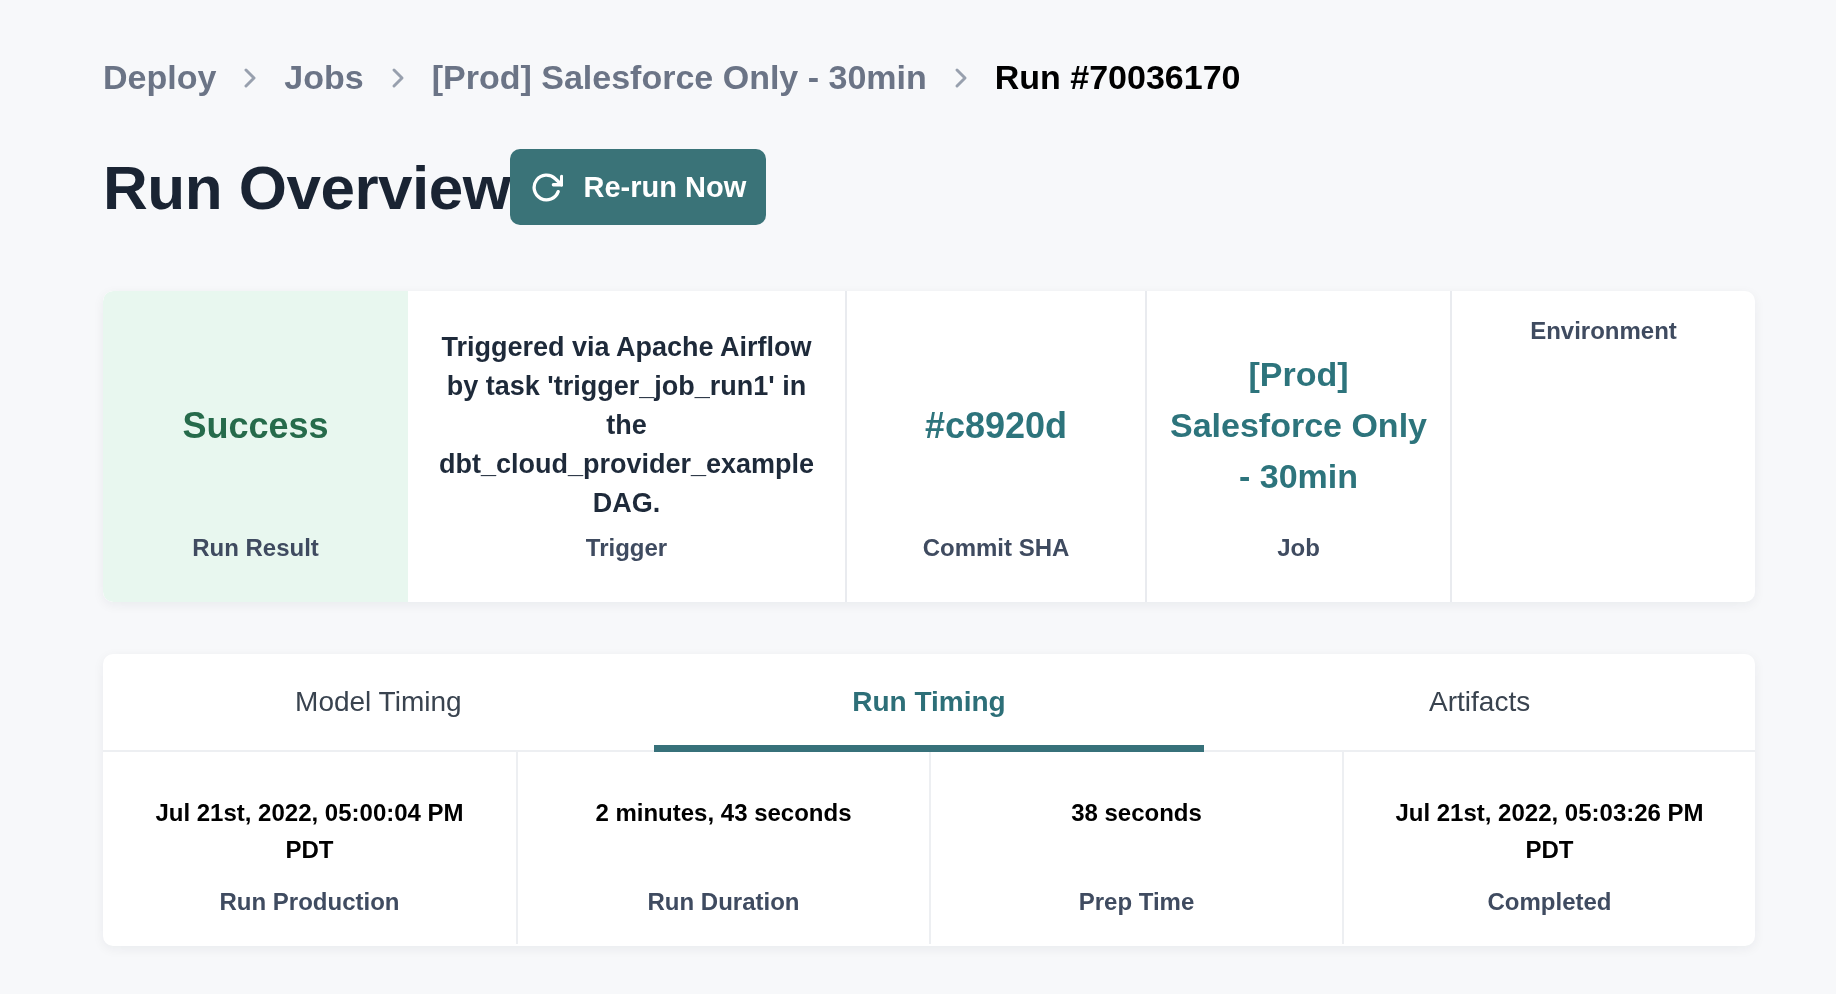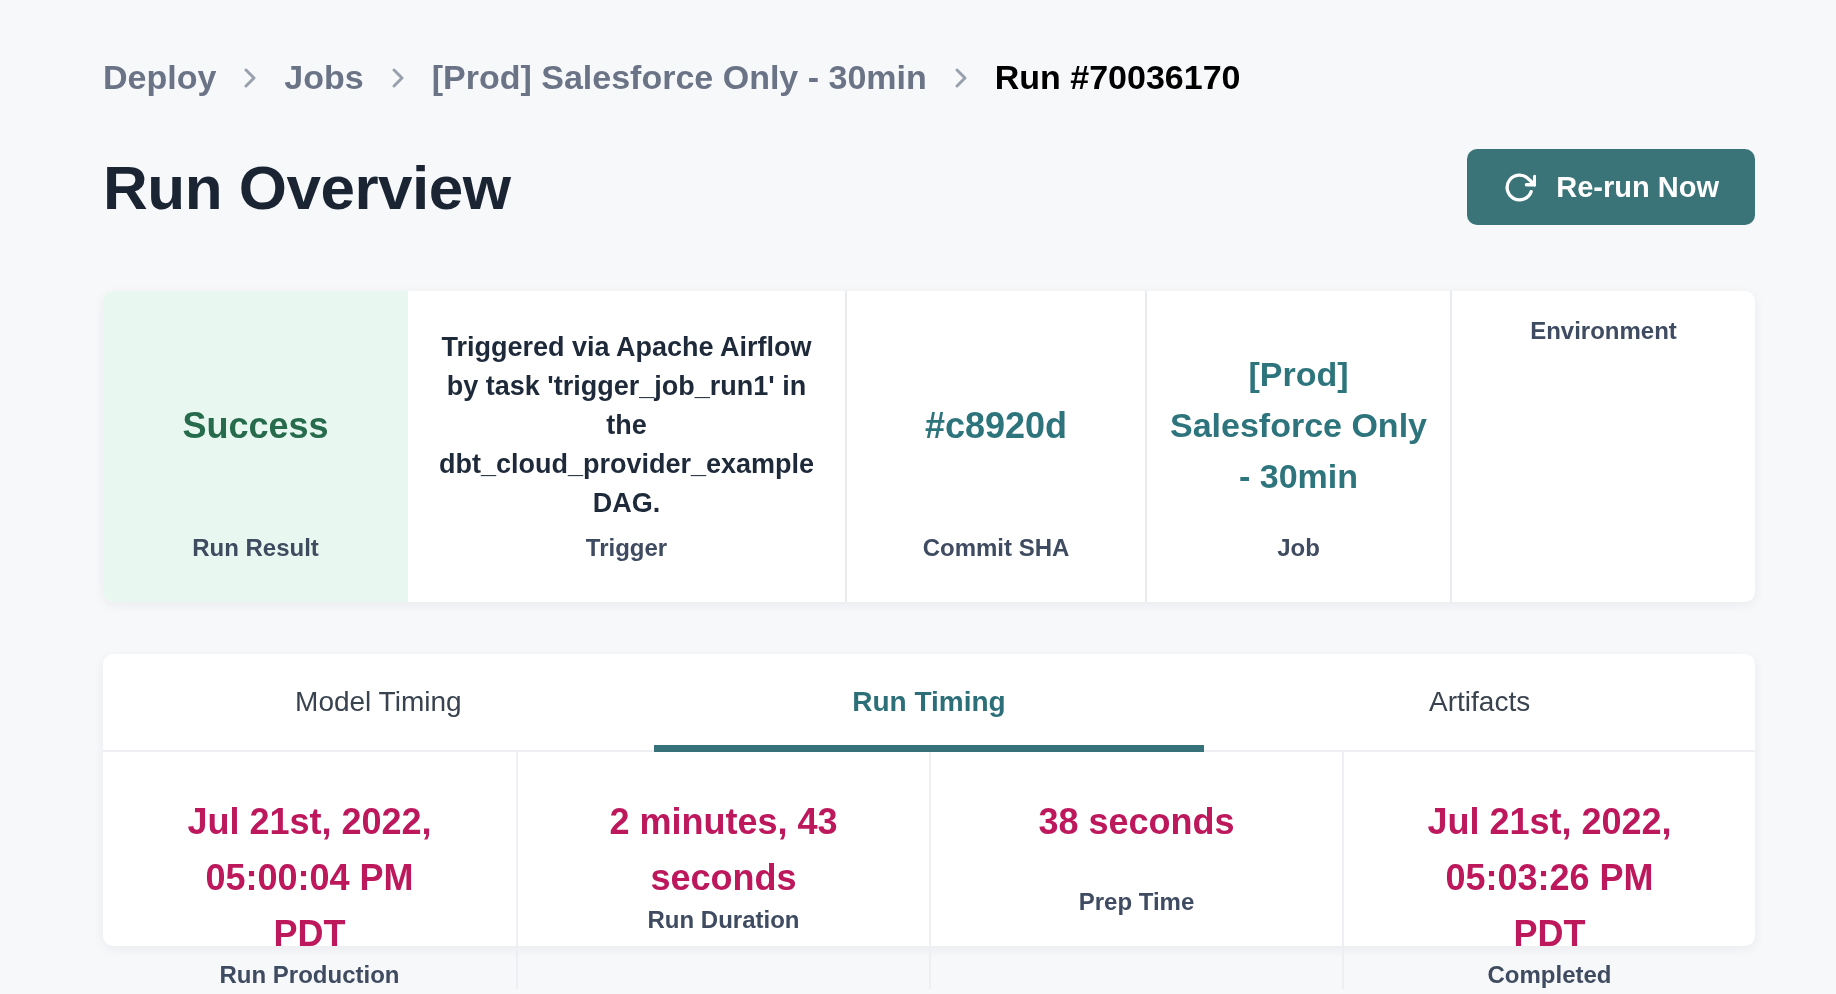--- a/index.html
+++ b/index.html
@@ -19,30 +19,30 @@
     padding-top: 58px;
     font-size: 34px; font-weight: 700; color: #6b7486;
   }
   .crumb { cursor: pointer; }
   .crumb-current { color: #000000; cursor: default; }
   .crumb-sep { display: flex; align-items: center; }
   .crumb-sep svg { width: 14px; height: 24px; }
 
   
   .page-header {
-    display: flex; justify-content: space-between; align-items: center;
+    display: flex; justify-content: flex-start; align-items: center;
     margin-top: 50px; height: 80px;
   }
   .page-title {
     margin: 0; font-size: 62px; font-weight: 700;
     color: #1a2433; letter-spacing: -0.5px;
   }
   .rerun-btn {
     display: flex; align-items: center; gap: 20px;
-    height: 76px; padding: 0 36px;
+    height: 76px; padding: 0 20px;
     background: #3a7378; color: #ffffff;
     border: none; border-radius: 10px;
     font-family: "Liberation Sans", sans-serif;
     font-size: 29px; font-weight: 700;
     cursor: pointer;
   }
   .rerun-btn svg { width: 33px; height: 33px; }
 
   
   .summary-card {
@@ -83,21 +83,21 @@
     font-size: 28px; color: #39434f; cursor: pointer;
   }
   .tab.active { color: #2d6f78; font-weight: 700; }
   .tab.active::after {
     content: ""; position: absolute; left: 0; right: 0; bottom: -2px;
     height: 7px; background: #37717a;
   }
   .timing-grid { display: grid; grid-template-columns: repeat(4, 1fr); height: 192px; }
   .timing-cell { padding: 42px 16px 0; text-align: center; }
   .timing-cell.divided { border-left: 2px solid #edeff2; }
-  .timing-value { font-size: 36px; font-weight: 700; line-height: 1.55; min-height: 94px; color: #be185d; }
+  .timing-value { font-size: 24px; font-weight: 700; line-height: 1.55; min-height: 94px; color: #000000; }
   .timing-value .line2 { display: block; }
   .timing-label { font-size: 24px; font-weight: 700; color: #3f4b60; }
 </style>
 </head>
 <body>
 
 <div class="content">
 
   <nav class="breadcrumb">
     <span class="crumb">Deploy</span>

